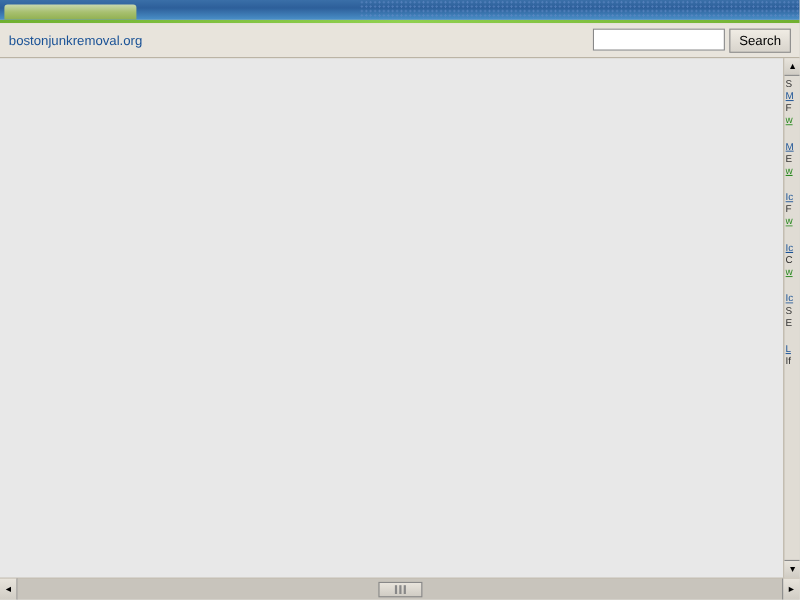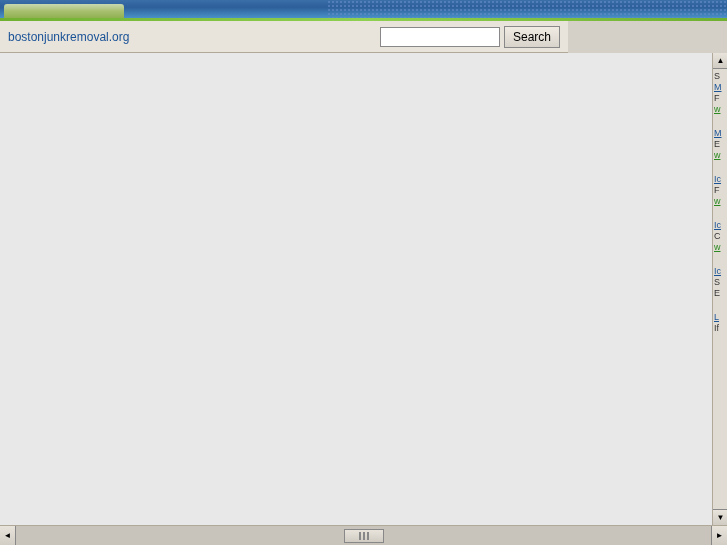--- a/index.html
+++ b/index.html
@@ -42,37 +42,37 @@
     }
     
     .header-green-line {
       width: 100%;
       height: 3px;
       background: linear-gradient(to right, #70b030 0%, #90d050 50%, #70b030 100%);
     }
 
     
     .toolbar {
-      width: 568px; 
+      width: 727px; 
       height: 32px;
       background: #e8e4dc;
       border-bottom: 1px solid #b0a898;
       display: flex;
       align-items: center;
       padding: 0 8px;
       justify-content: space-between;
     }
     .site-link {
       color: #1a5296;
       font-size: 12px;
       text-decoration: none;
     }
     .search-area {
       display: flex;
-      align-items: center;
+      align-items: flex-start;
       gap: 4px;
     }
     .search-input {
       width: 120px;
       height: 20px;
       border: 1px solid #888;
       background: white;
       padding: 1px 3px;
       font-size: 12px;
     }

